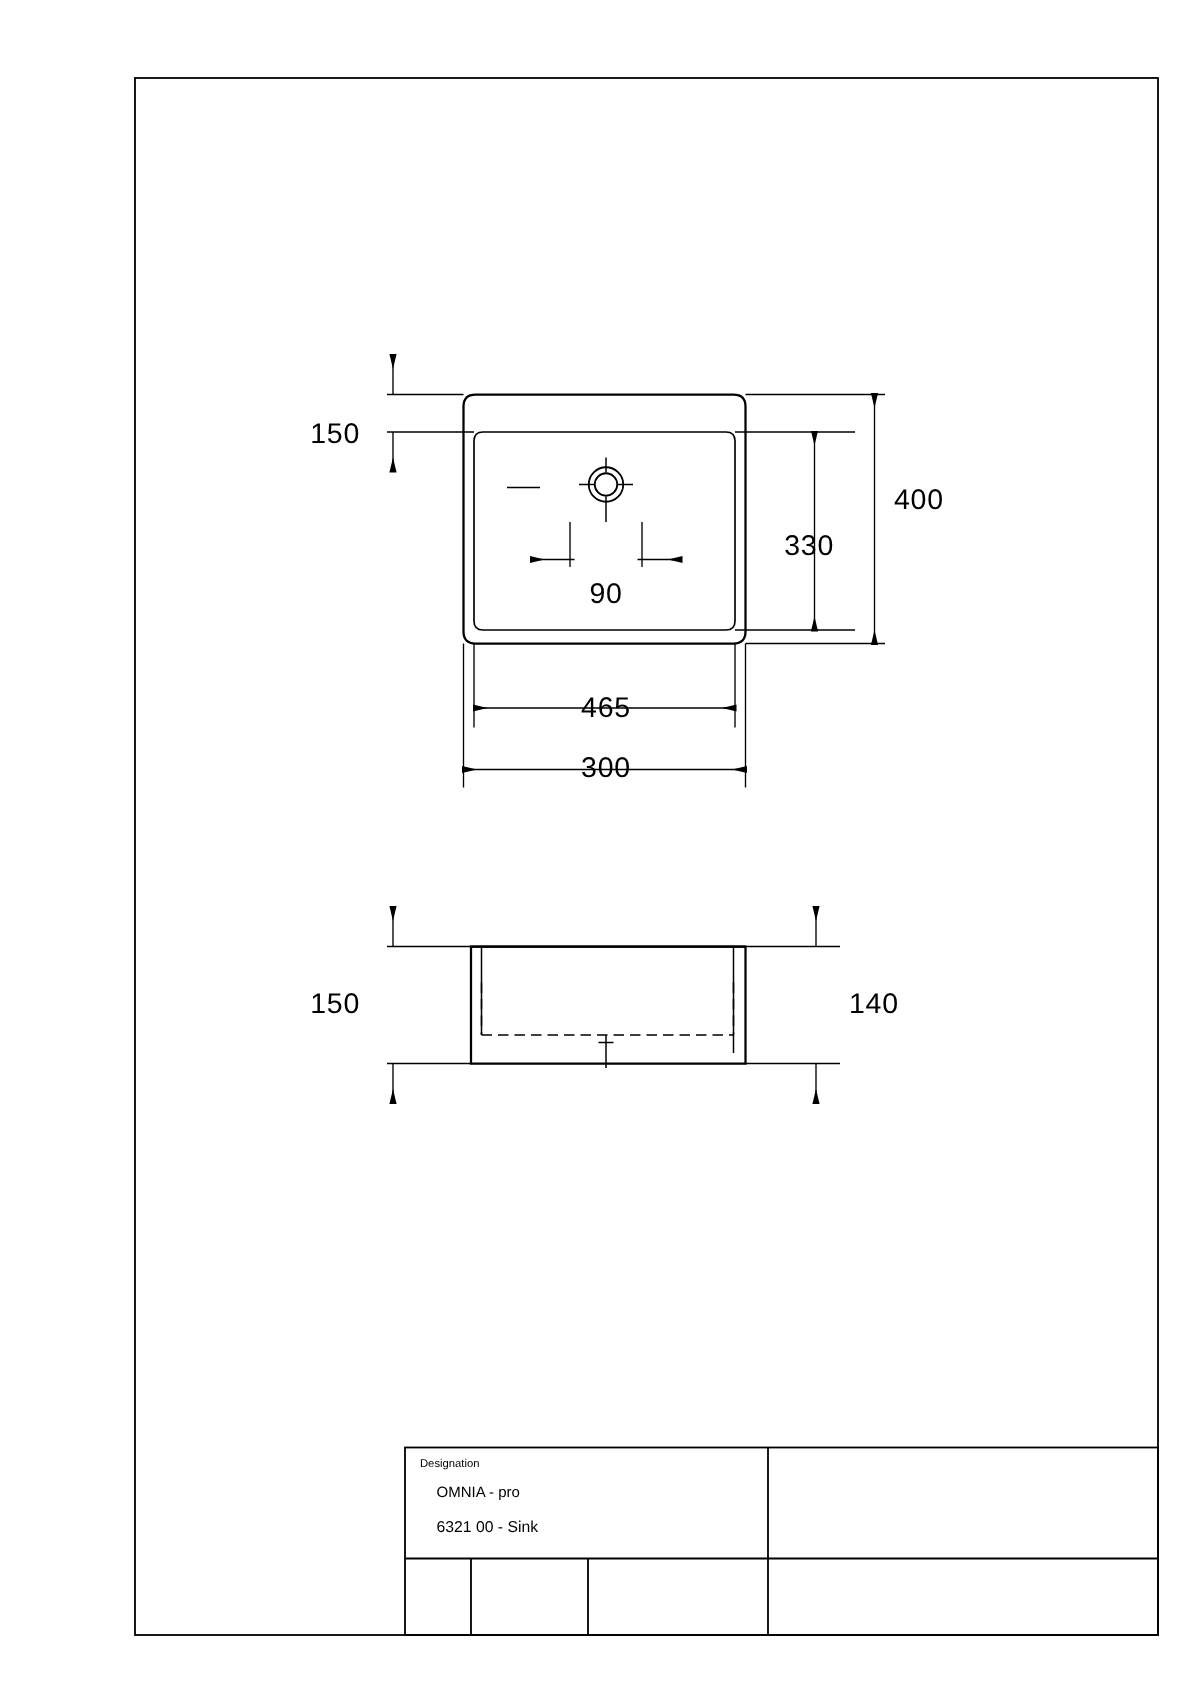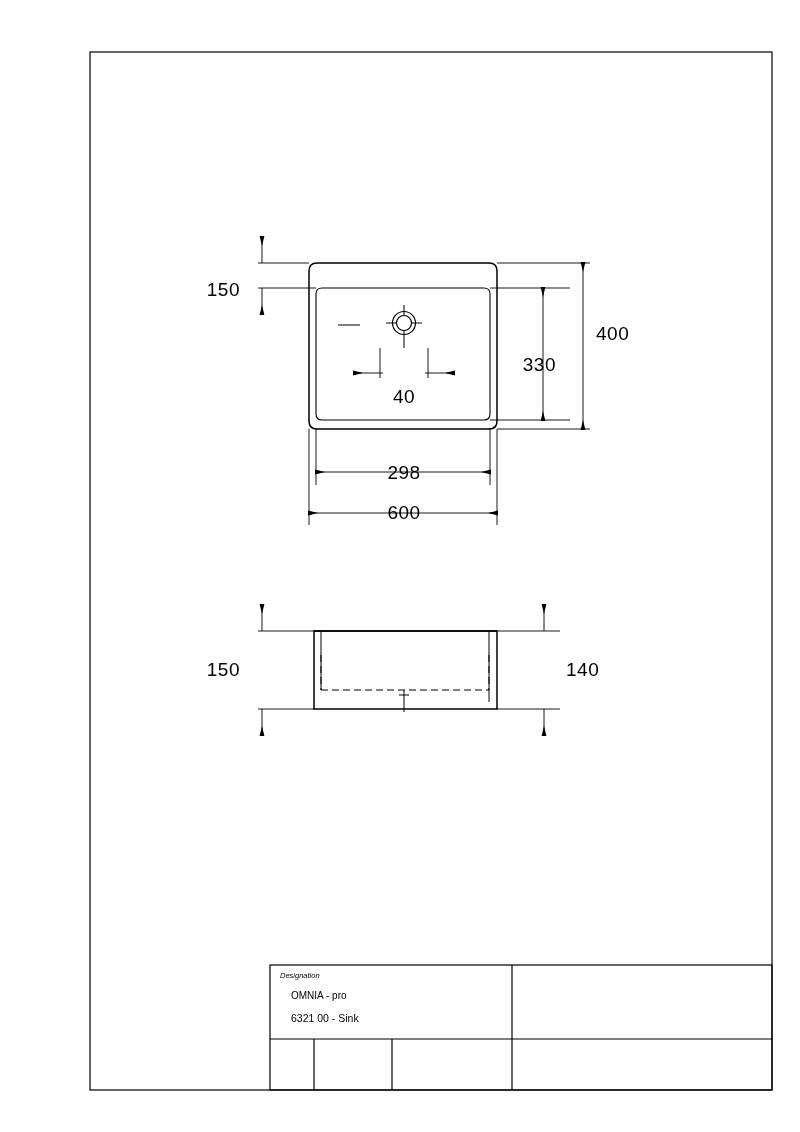--- a/index.html
+++ b/index.html
@@ -32,21 +32,20 @@
     font-family: "Liberation Sans", sans-serif;
     color: #000;
     white-space: nowrap;
   }
   .dim-lbl {
     font-size: 19px;
     letter-spacing: 0.5px;
   }
   .tb-small {
     font-size: 7.5px;
-    font-style: italic;
   }
   .tb-title {
     font-size: 10px;
   }
   .tb-sub {
     font-size: 10.5px;
   }
   .brand {
     font-size: 24px;
     letter-spacing: -0.2px;
@@ -158,25 +157,25 @@
       <line x1="392" y1="1039" x2="392" y2="1090"></line>
     </g>
   </svg>
 
   <div class="lbl dim-lbl" style="left:240px; top:290px; transform:translate(-100%,-50%);">150</div>
 
   <div class="lbl dim-lbl" style="left:596px; top:323px;text-align:right;">400</div>
 
   <div class="lbl dim-lbl" style="left:524px; top:354px; transform:translate(-100%,0);margin-left:32px;">330</div>
 
-  <div class="lbl dim-lbl" style="left:404px; top:397px; transform:translate(-50%,-50%);">40</div>
+  <div class="lbl dim-lbl" style="left:404px; top:397px; transform:translate(-50%,-50%);">90</div>
 
-  <div class="lbl dim-lbl" style="left:404px; top:473px; transform:translate(-50%,-50%);">298</div>
+  <div class="lbl dim-lbl" style="left:404px; top:473px; transform:translate(-50%,-50%);">465</div>
 
-  <div class="lbl dim-lbl" style="left:404px; top:513px; transform:translate(-50%,-50%);">600</div>
+  <div class="lbl dim-lbl" style="left:404px; top:513px; transform:translate(-50%,-50%);">300</div>
 
   <div class="lbl dim-lbl" style="left:240px; top:670px; transform:translate(-100%,-50%);">150</div>
 
   <div class="lbl dim-lbl" style="left:566px; top:670px; transform:translate(0,-50%);">140</div>
 
   <div class="lbl tb-small" style="left:280px; top:971px;">Designation</div>
 
   <div class="lbl tb-title" style="left:291px; top:990px;">OMNIA - pro</div>
 
   <div class="lbl tb-sub" style="left:291px; top:1012px;">6321 00 - Sink</div>

